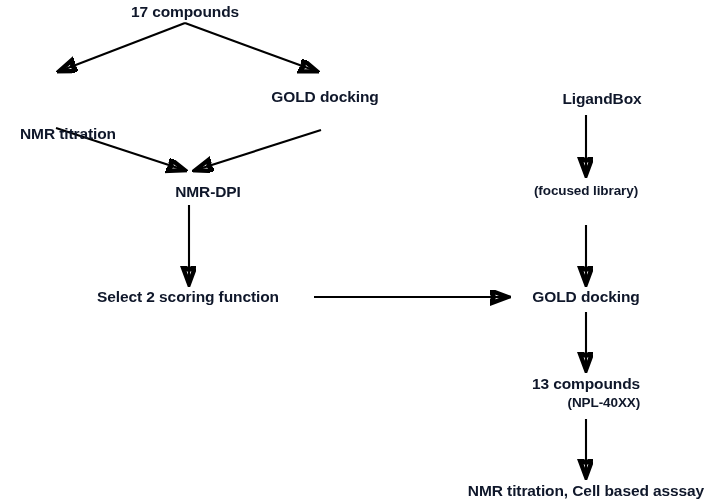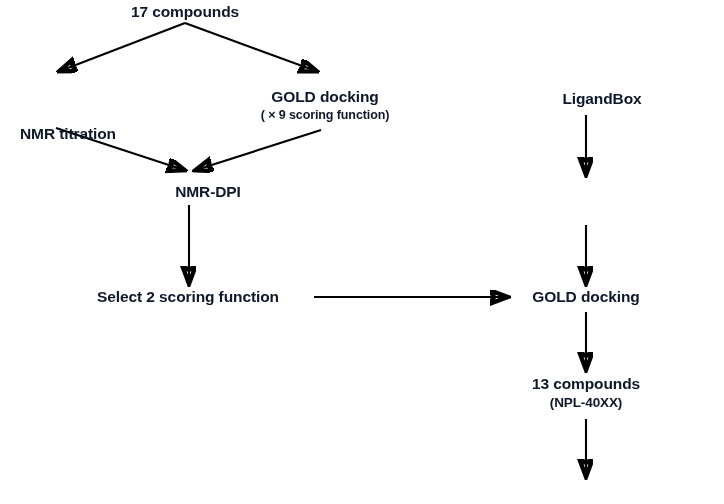--- a/index.html
+++ b/index.html
@@ -92,41 +92,44 @@
   <div class="node" style="left:185px; top:3px;">
     <span class="line1">17 compounds</span>
   </div>
 
   <div class="node" style="left:68px; top:90px;margin-top:35px;">
     <span class="line1">NMR titration</span>
   </div>
 
   <div class="node sub" style="left:325px; top:88px;">
     <span class="line1">GOLD docking</span>
-    <span class="line2">( ×  9 scoring function)</span>
   </div>
 
   <div class="node" style="left:586px; top:90px;margin-left:16px;">
     <span class="line1">LigandBox</span>
   </div>
 
   <div class="node" style="left:208px; top:183px;text-align:center;">
     <span class="line1">NMR-DPI</span>
   </div>
 
   <div class="node" style="left:586px; top:181px;">
+    <span class="line2">(focused library)</span>
   </div>
 
   <div class="node" style="left:188px; top:288px;">
     <span class="line1">Select 2 scoring function</span>
   </div>
 
   <div class="node" style="left:586px; top:288px;">
     <span class="line1">GOLD docking</span>
   </div>
 
-  <div class="node" style="left:586px; top:375px;">
+  <div class="node" style="left:586px; top:375px;text-align:right;">
     <span class="line1">13 compounds</span>
     <span class="line2">(NPL-40XX)</span>
   </div>
 
+  <div class="node" style="left:586px; top:482px;">
+    <span class="line1">NMR titration, Cell based asssay</span>
+  </div>
 
 </div>
 
 </body></html>

